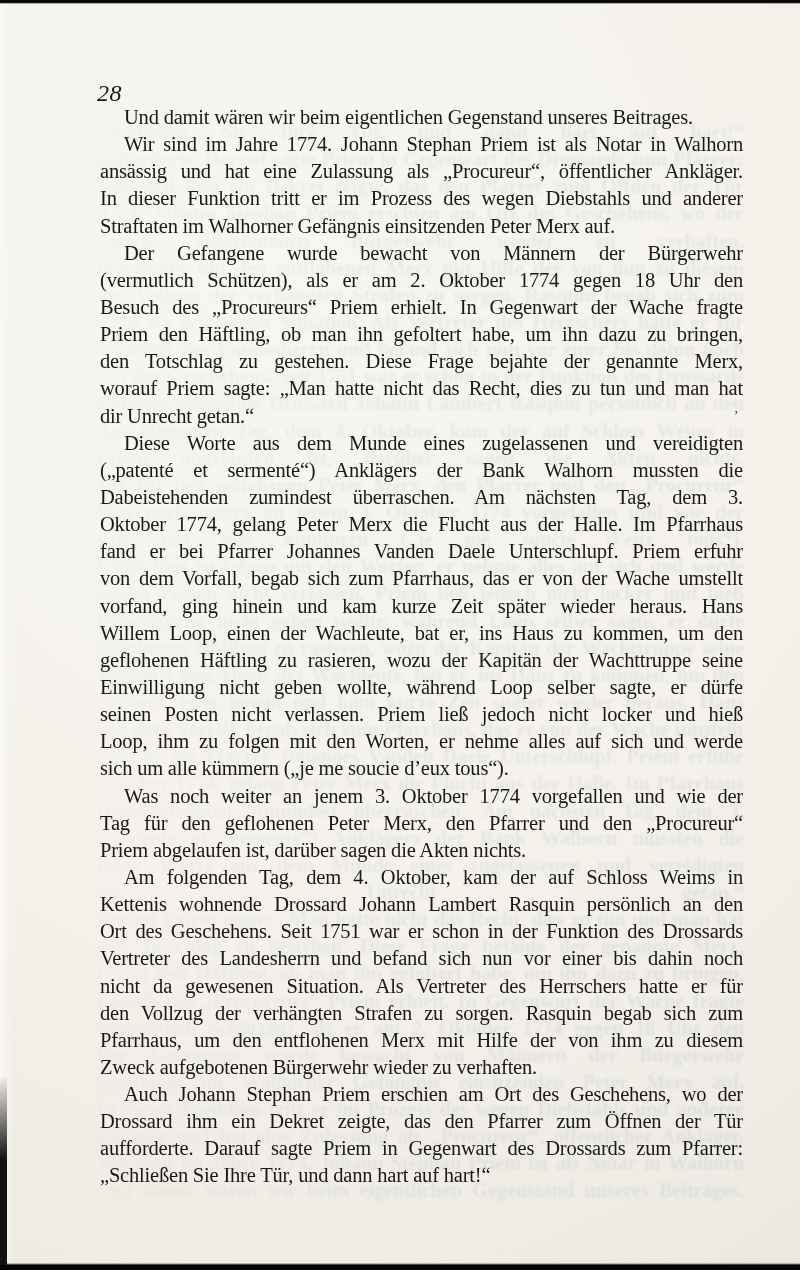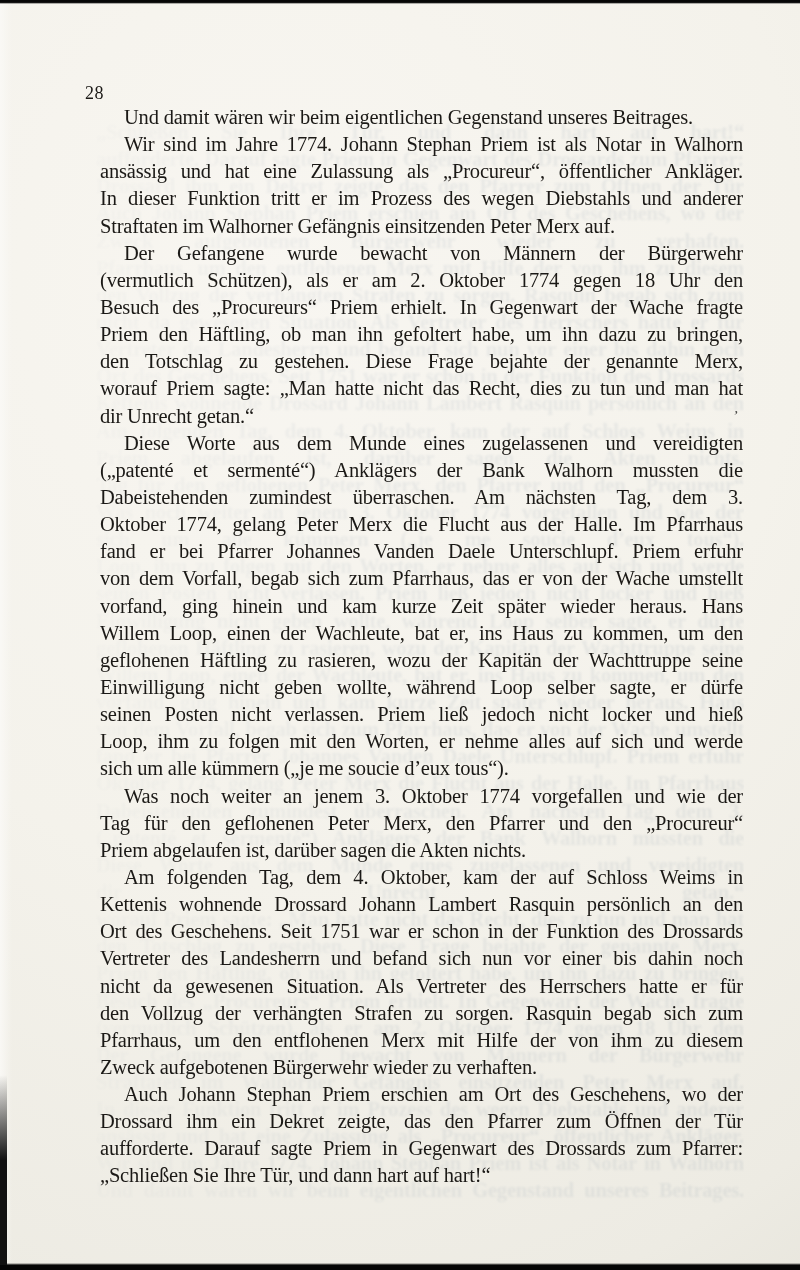--- a/index.html
+++ b/index.html
@@ -41,23 +41,24 @@
     color: #45607d;
     font-weight: bold;
     filter: blur(0.8px);
     -webkit-mask-image: linear-gradient(90deg, rgba(0,0,0,0.25) 0%, rgba(0,0,0,0.9) 45%, #000 100%);
             mask-image: linear-gradient(90deg, rgba(0,0,0,0.25) 0%, rgba(0,0,0,0.9) 45%, #000 100%);
     pointer-events: none;
   }
   .bleed .line { color: inherit; }
   
   .page-number {
-    position: absolute; left: 85px; top: 80px;
-    font-size: 18px; line-height: 27px;
+    position: absolute; left: 97px; top: 80px;
+    font-size: 24px; line-height: 27px;
     letter-spacing: 0.5px;
+    font-style: italic;
   }
   .text-column {
     position: absolute; left: 100px; top: 104px; width: 643px;
   }
   .para { margin: 0; }
   .line {
     font-size: 20.5px;
     line-height: 27.15px;
     height: 27.15px;
     overflow: hidden;

